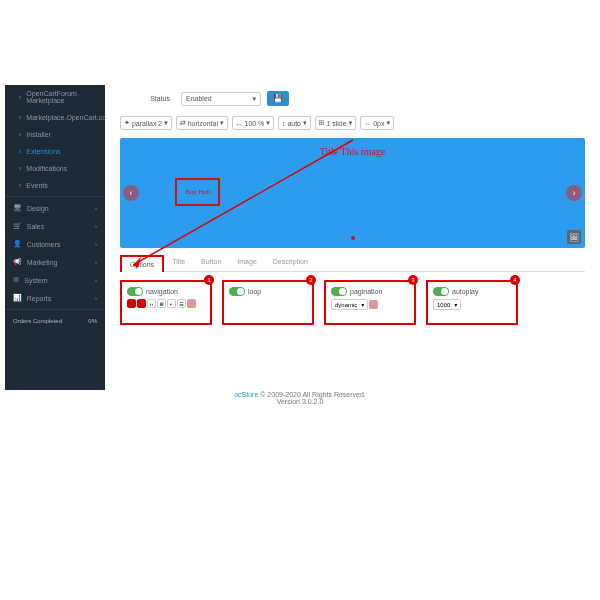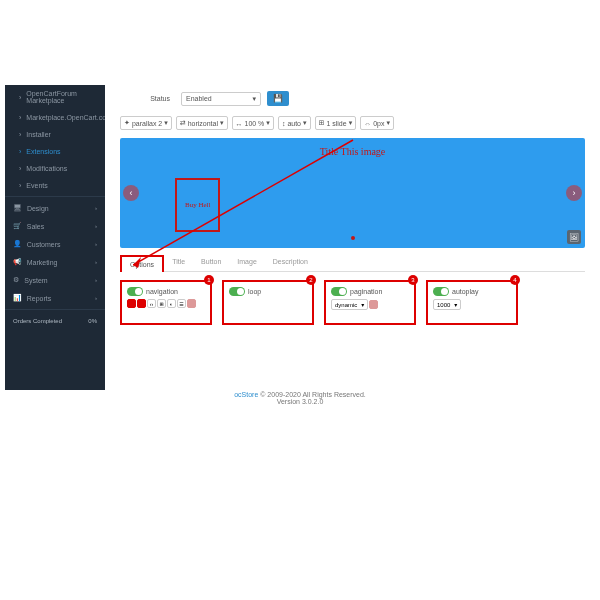--- a/index.html
+++ b/index.html
@@ -14,21 +14,21 @@
 .sidebar-stat{padding:6px 8px;font-size:6px;display:flex;justify-content:space-between;color:#aeb8c2}
 .main{position:absolute;left:105px;top:0;right:0}
 .status-row{display:flex;align-items:center;gap:6px;padding:6px 10px;font-size:7px;color:#555}
 .status-row label{min-width:50px;text-align:right;margin-right:5px}
 .sel{border:1px solid #ccc;border-radius:2px;padding:2px 4px;font-size:7px;background:#fff;min-width:80px;display:inline-flex;align-items:center;justify-content:space-between}
 .btn-blue{background:#2e8ece;color:#fff;border:none;border-radius:2px;padding:3px 6px;font-size:8px}
 .toolbar{display:flex;gap:4px;padding:4px 10px;font-size:7px;color:#555;align-items:center}
 .tb-sel{border:1px solid #ccc;border-radius:2px;padding:2px 3px;font-size:7px;background:#fff;display:inline-flex;align-items:center;gap:2px}
 .slider-preview{margin:4px 10px;height:110px;background:#2e9cee;position:relative;border-radius:2px}
 .slider-title{position:absolute;top:8px;left:50%;transform:translateX(-50%);color:#c21818;font-family:cursive;font-size:10px}
-.slider-btn{position:absolute;top:40px;left:55px;border:2px solid #c21818;color:#c21818;padding:21px 8px;font-size:7px;font-family:cursive}
+.slider-btn{position:absolute;top:40px;left:55px;border:2px solid #c21818;color:#c21818;padding:8px 8px;font-size:7px;font-family:cursive}
 .nav-arrow{position:absolute;top:50%;transform:translateY(-50%);width:16px;height:16px;background:rgba(200,50,50,0.6);border-radius:50%;color:#fff;display:flex;align-items:center;justify-content:center;font-size:9px}
 .nav-left{left:3px}.nav-right{right:3px}
 .img-icon{position:absolute;bottom:4px;right:4px;width:14px;height:14px;background:#5a6570;border-radius:2px;color:#fff;display:flex;align-items:center;justify-content:center;font-size:8px}
 .dots{position:absolute;bottom:4px;left:50%;transform:translateX(-50%)}
 .dot{width:4px;height:4px;background:#c21818;border-radius:50%;display:inline-block}
 .tabs{margin:6px 10px 0;display:flex;font-size:7px;color:#999;border-bottom:1px solid #ddd}
 .tab{padding:4px 8px;cursor:pointer}
 .tab.active{border:2px solid #d00;border-bottom:none;color:#555;background:#fff;position:relative;top:1px}
 .options-row{display:flex;gap:10px;padding:8px 10px}
 .opt-card{border:2px solid #d00;padding:5px;width:92px;height:45px;position:relative;background:#fff}

